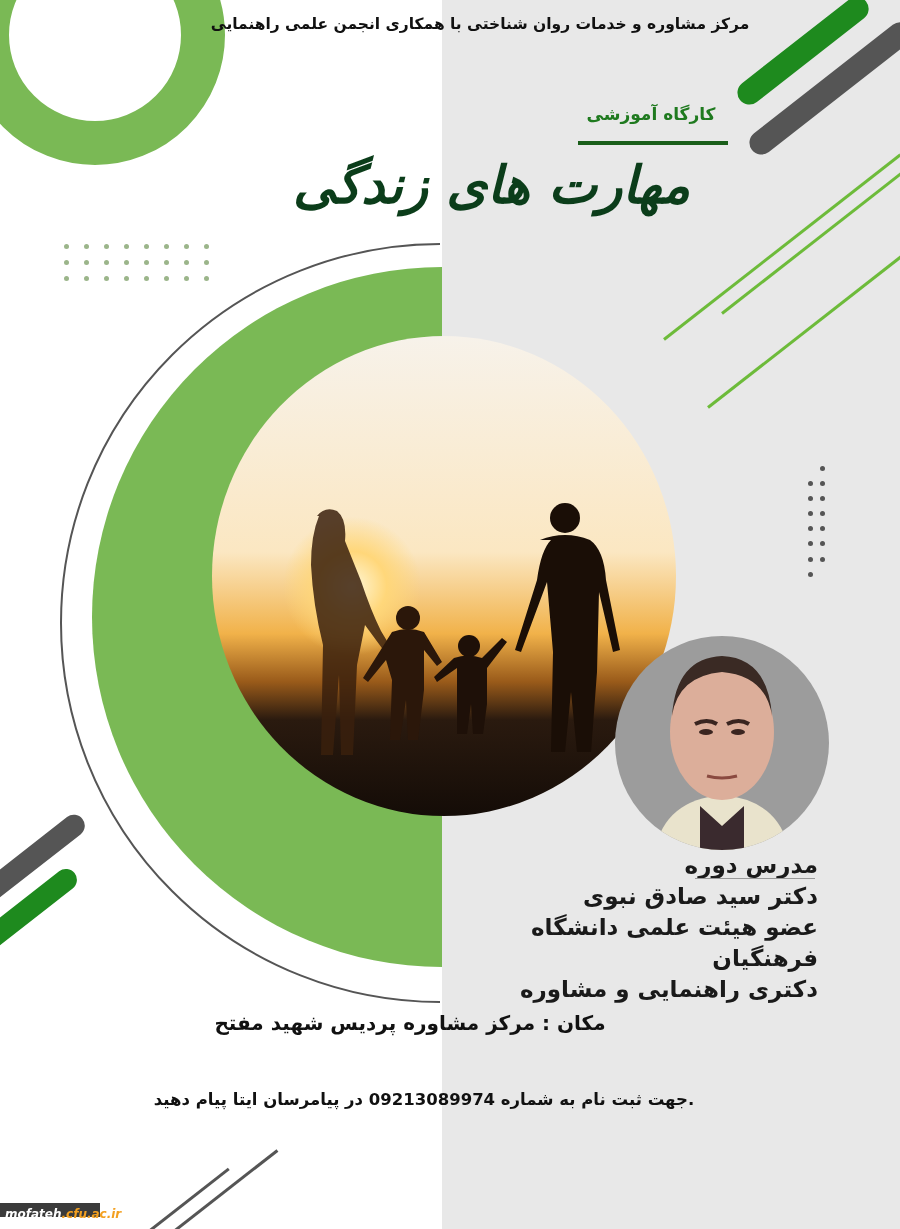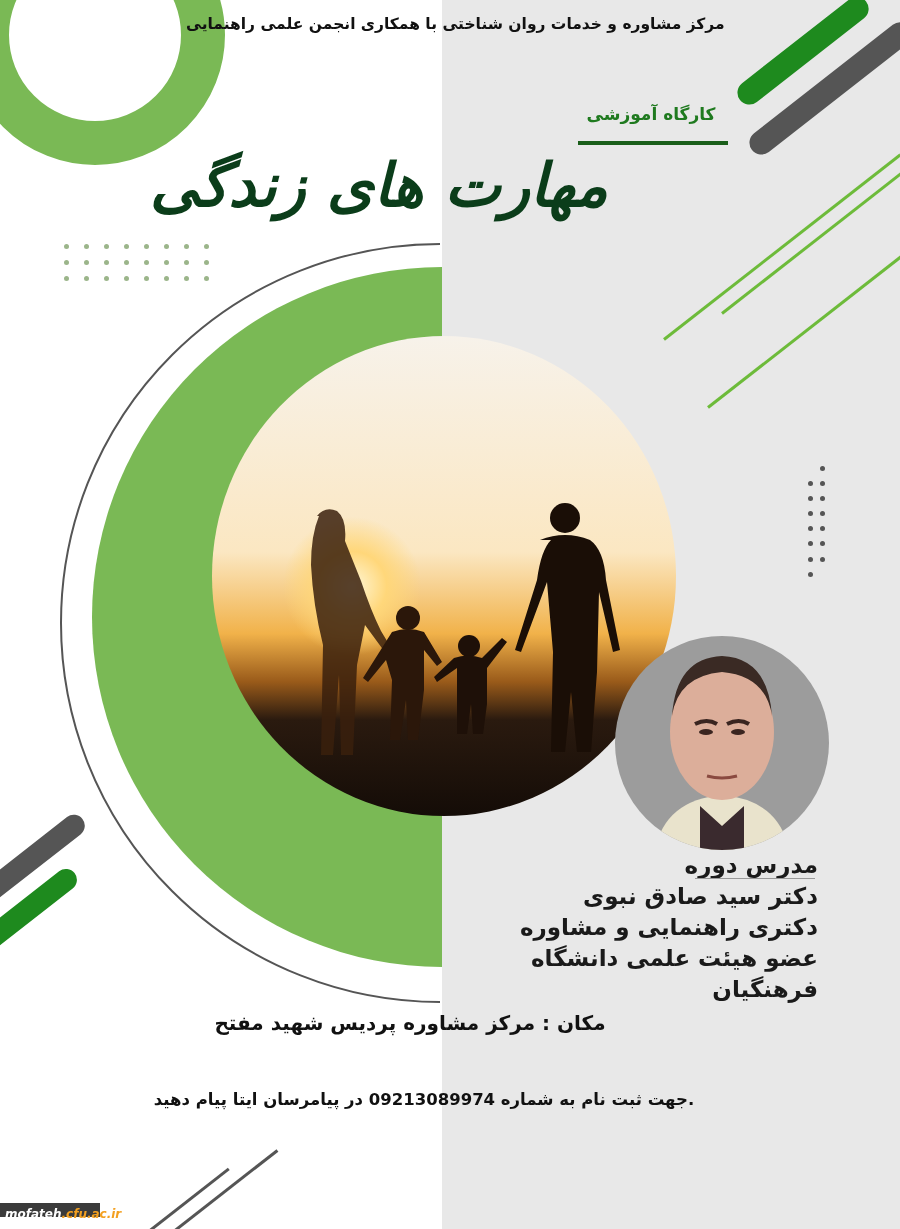--- a/index.html
+++ b/index.html
@@ -1,23 +1,23 @@
 <!DOCTYPE html>
 <html><head>
 <meta charset="utf-8">
 <style>
   html, body { margin: 0; padding: 0; }
   body { width: 900px; height: 1229px; position: relative; overflow: hidden; background: #ffffff; font-family: "DejaVu Sans", sans-serif; }
   .bg-right { position: absolute; left: 442px; top: 0; width: 458px; height: 1229px; background: #e8e8e8; }
   .abs { position: absolute; }
-  .rtl { direction: rtl; text-align: left; padding-left: 6px; }
+  .rtl { direction: rtl; text-align: center; }
   .header-text { left: 180px; top: 14px; width: 600px; font-weight: bold; font-size: 15.5px; line-height: 21px; color: #111; }
   .workshop-label { left: 574px; top: 104px; width: 154px; font-weight: bold; font-size: 17px; color: #1f7a1f; text-align: center; direction: rtl; }
   .workshop-underline { left: 578px; top: 141px; width: 150px; height: 4px; background: #1a5e1a; }
-  .main-title { left: 150px; top: 130px; width: 540px; text-align: left; direction: rtl; font-family: "DejaVu Serif", serif; font-weight: bold; font-size: 60px; line-height: 110px; color: #0b3d1a; font-style: italic; letter-spacing: 2px; }
+  .main-title { left: 150px; top: 130px; width: 540px; text-align: right; direction: rtl; font-family: "DejaVu Serif", serif; font-weight: bold; font-size: 52px; line-height: 110px; color: #0b3d1a; font-style: italic; letter-spacing: 2px; }
   .dotgrid { display: grid; gap: 11px 15px; }
   .dot { width: 5px; height: 5px; border-radius: 50%; background: #9bb58a; }
   .dot.dark { background: #555; }
   .green-ring { left: -35px; top: -95px; width: 260px; height: 260px; border-radius: 50%; border: 44px solid #7ab955; box-sizing: border-box; }
   .big-arc { left: 60px; top: 243px; width: 760px; height: 760px; border-radius: 50%; border: 2px solid #555; box-sizing: border-box; clip-path: inset(0 50% 0 0); }
   .big-green { left: 92px; top: 267px; width: 700px; height: 700px; border-radius: 50%; background: #7ab955; clip-path: inset(0 50% 0 0); }
   .family-photo { left: 212px; top: 336px; width: 464px; height: 480px; border-radius: 50%; overflow: hidden; background: linear-gradient(180deg, #f7f2ea 0%, #fbe7c2 45%, #f1b24a 62%, #9a5b1a 72%, #2a1a0f 80%, #140c07 100%); }
   .photo-sun { position: absolute; left: 70px; top: 180px; width: 140px; height: 140px; border-radius: 50%; background: radial-gradient(circle, #fff7d8 0%, #ffd77a 35%, rgba(255,190,80,0) 70%); }
   .instructor-photo { left: 615px; top: 636px; width: 214px; height: 214px; border-radius: 50%; overflow: hidden; background: #9c9c9c; }
   .instr-text { left: 470px; top: 850px; width: 348px; direction: rtl; text-align: right; font-weight: bold; font-size: 23px; line-height: 31px; color: #1a1a1a; }
@@ -131,22 +131,22 @@
     <path d="M112 88 q12 -6 22 0" stroke="#3a2520" stroke-width="4" fill="none"></path>
     <ellipse cx="91" cy="96" rx="7" ry="3" fill="#3a2520"></ellipse>
     <ellipse cx="123" cy="96" rx="7" ry="3" fill="#3a2520"></ellipse>
     <path d="M92 140 q15 4 30 0" stroke="#8a4a40" stroke-width="3" fill="none"></path>
   </svg>
 </div>
 
 <div class="abs instr-text">
   <div>مدرس دوره</div>
   <div>دکتر سید صادق نبوی</div>
+  <div>عضو هیئت علمی دانشگاه فرهنگیان</div>
   <div>دکتری راهنمایی و مشاوره</div>
-  <div>عضو هیئت علمی دانشگاه فرهنگیان</div>
 </div>
 <div class="abs instr-sep"></div>
 
 <div class="abs info-text">
   <div>مکان : مرکز مشاوره پردیس شهید مفتح</div>
 </div>
 
 <div class="abs reg-text">.جهت ثبت نام به شماره 09213089974 در پیامرسان ایتا پیام دهید</div>
 
 <div class="abs watermark"><span>mofateh</span><span class="dom">.cfu.ac.ir</span></div>

